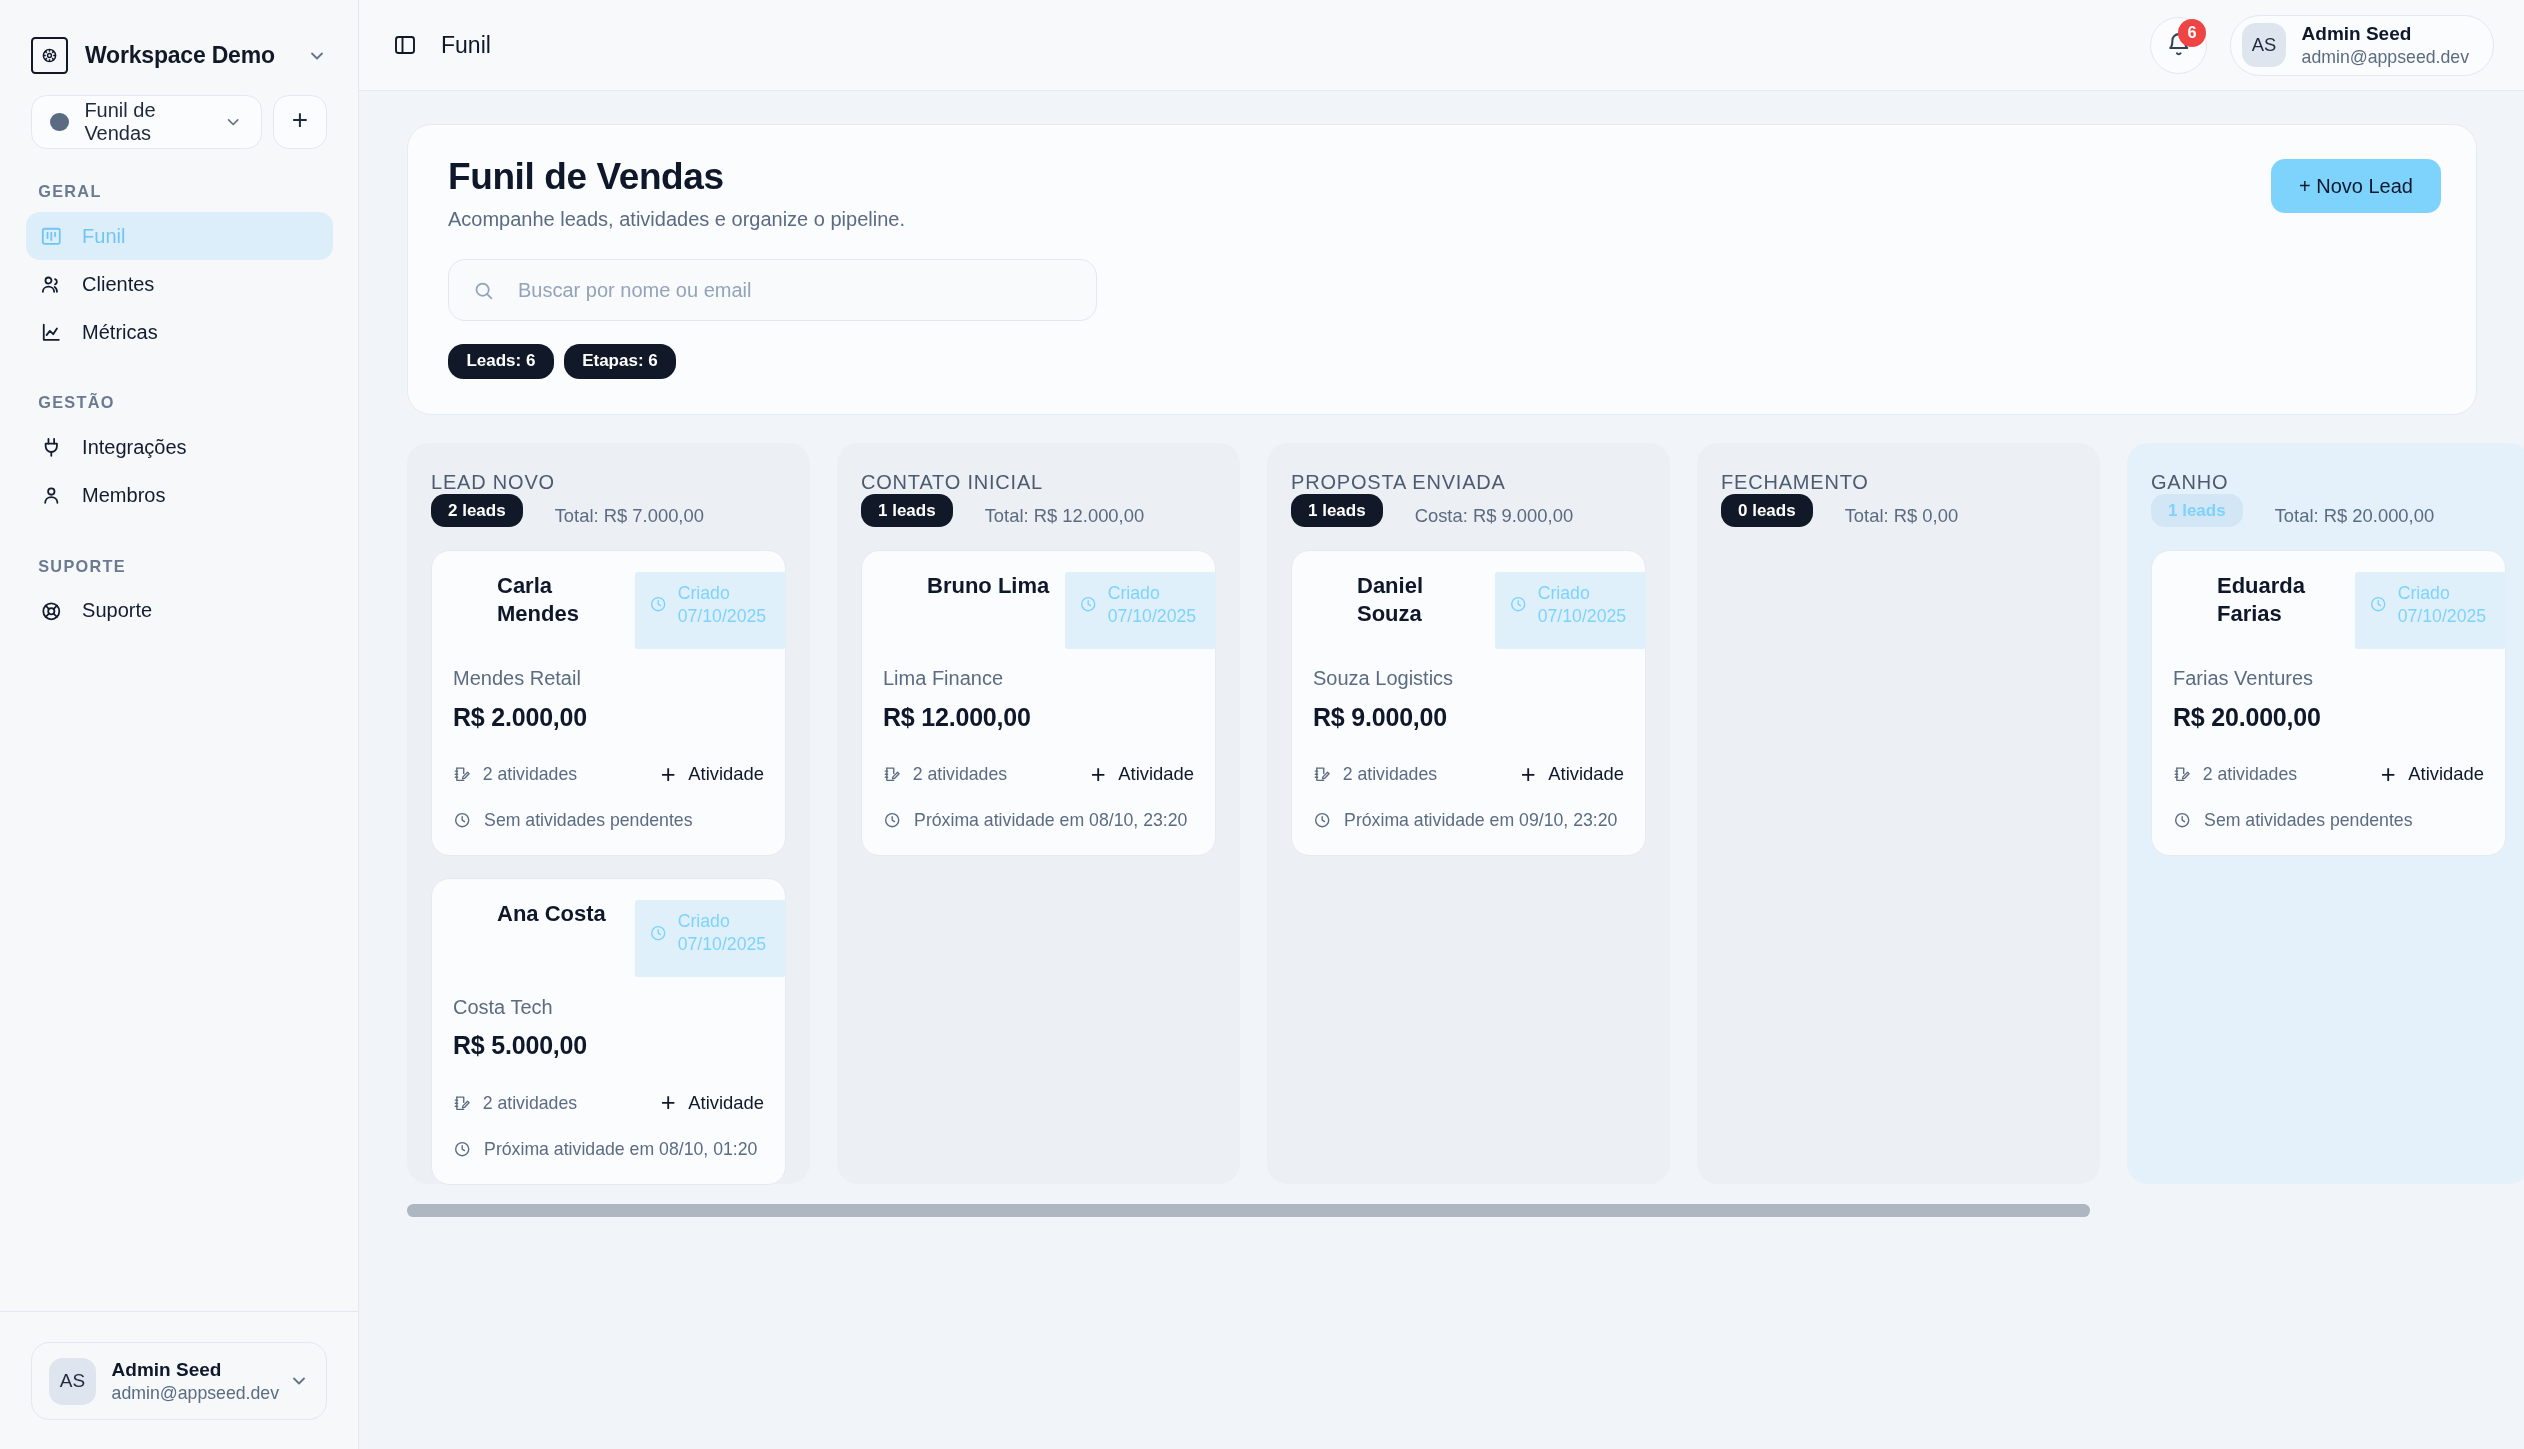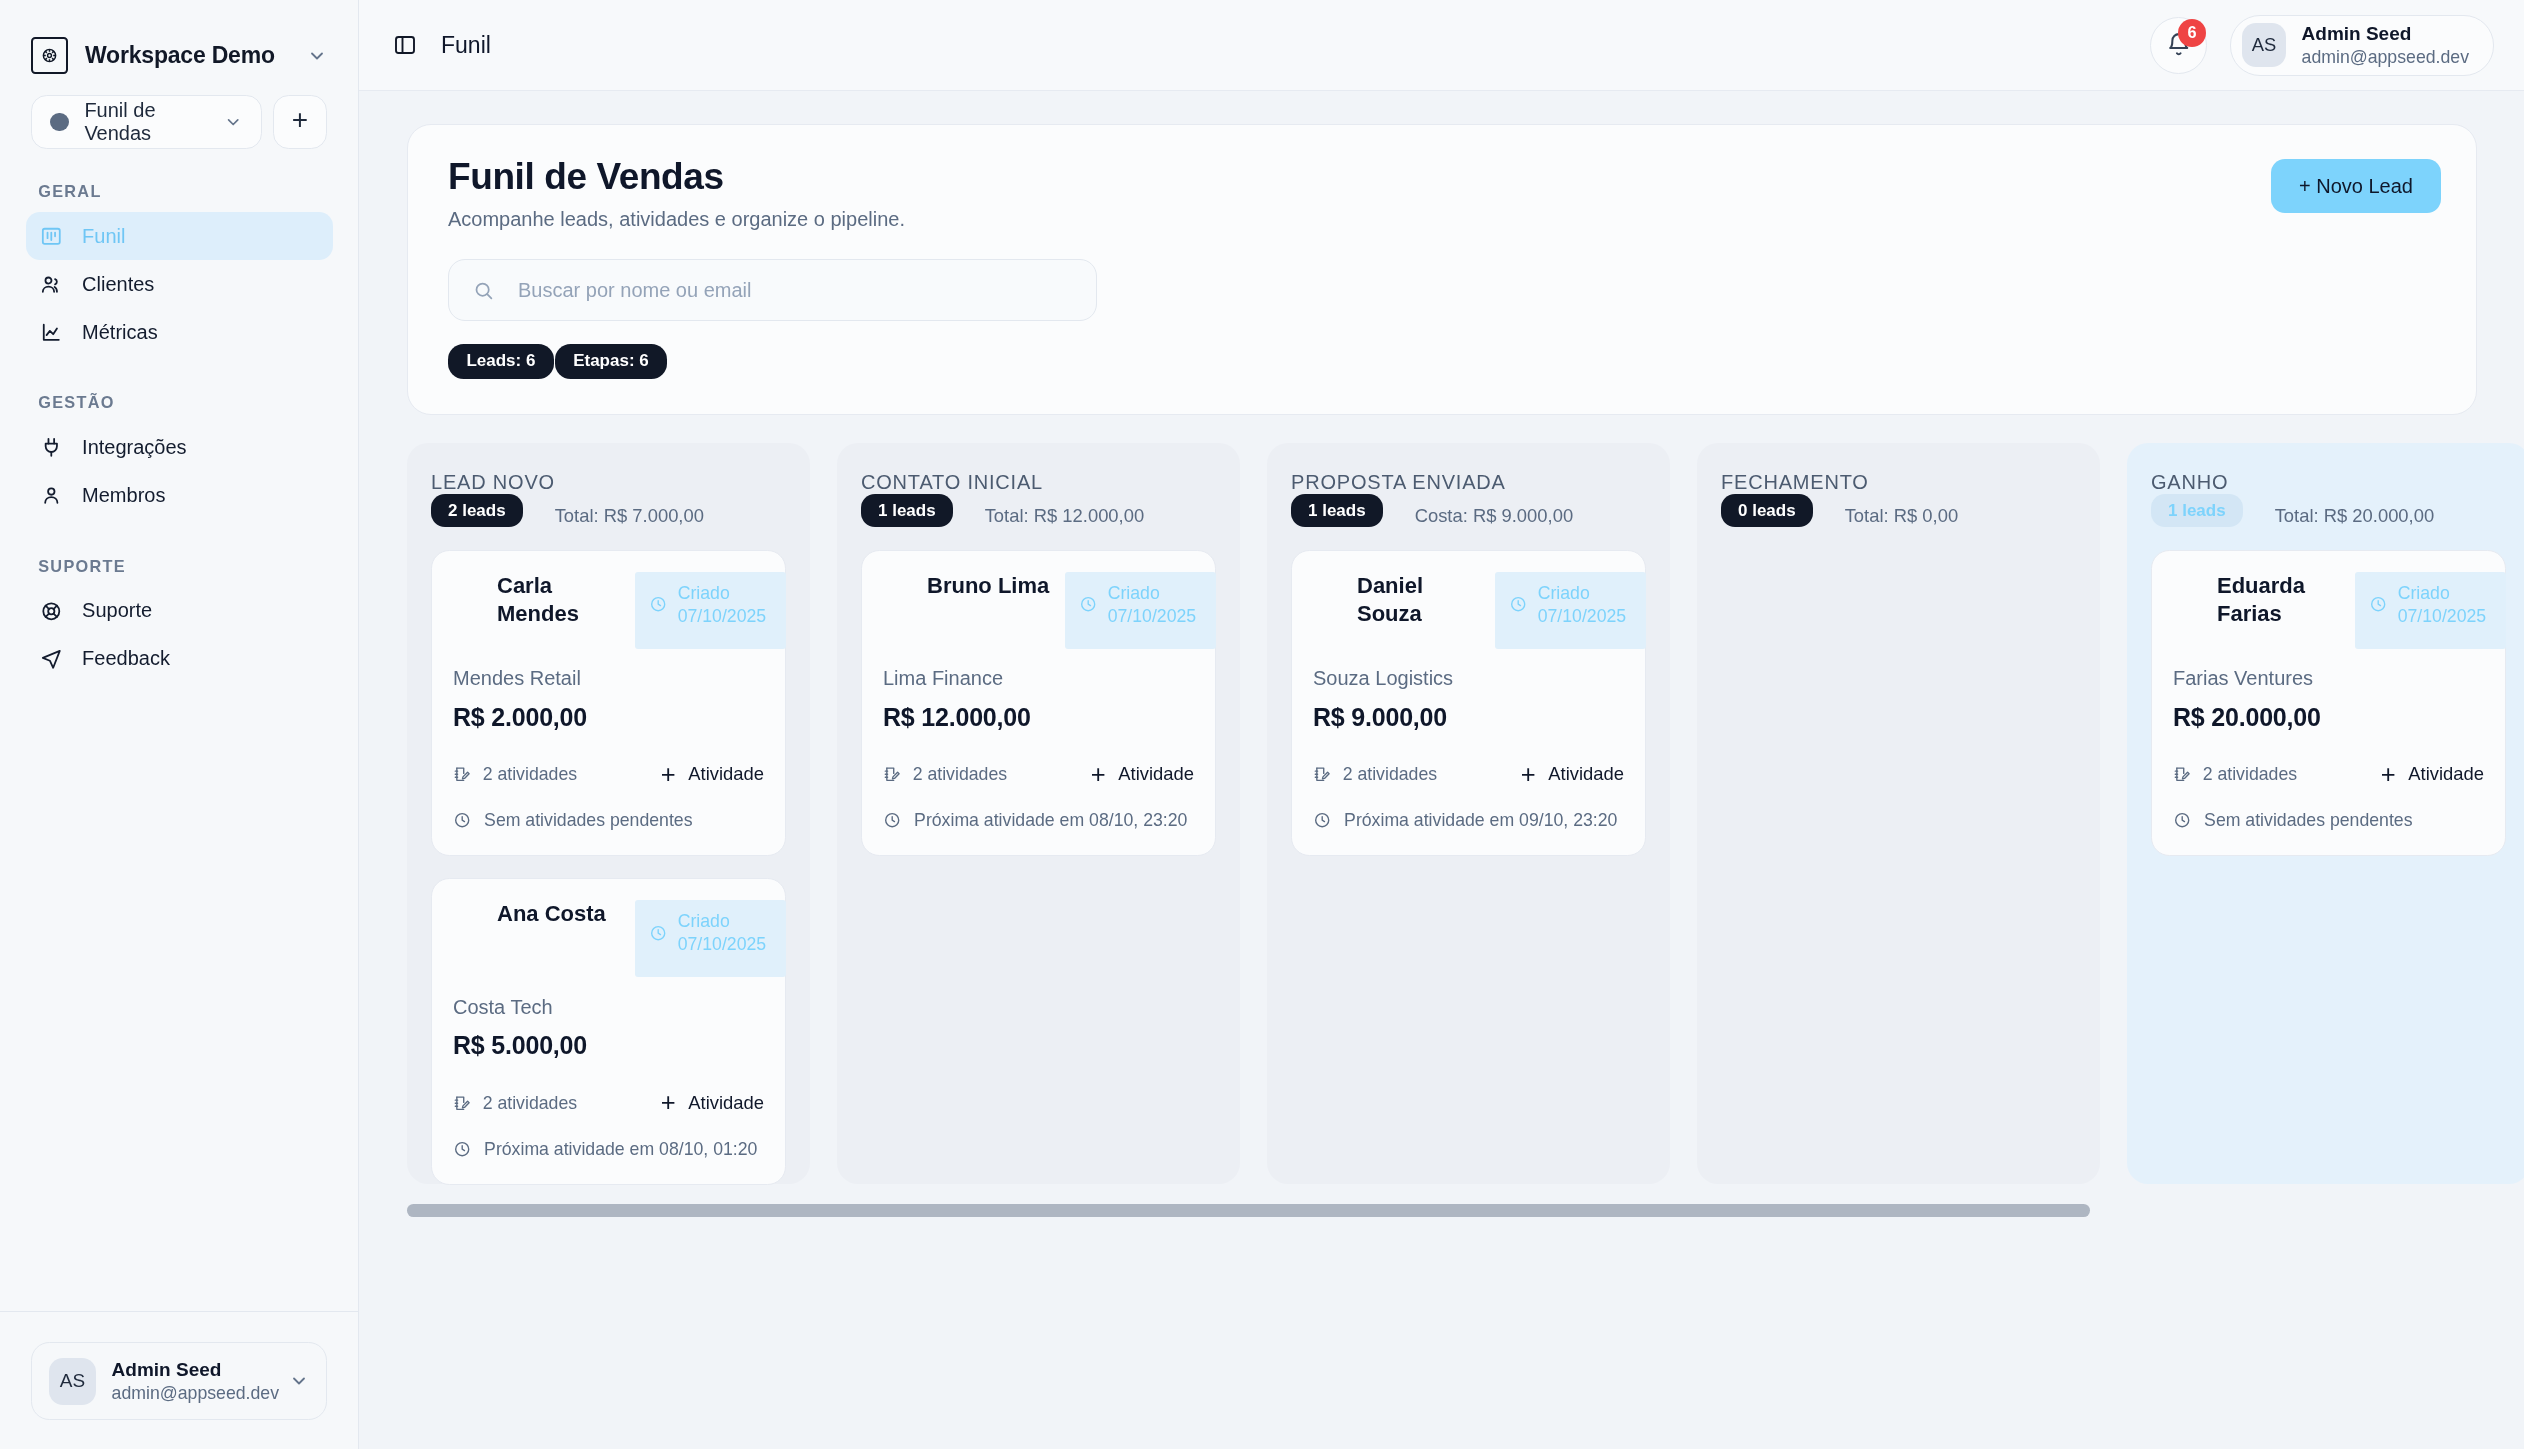--- a/index.html
+++ b/index.html
@@ -256,21 +256,21 @@
   .resp-select {
     flex: 1;
     height: 62px;
     border: 1.4px solid #e3e8ef;
     border-radius: 17px;
     background: #f8fafc;
     display: flex; align-items: center;
     padding: 0 24px;
   }
   .resp-val { font-size: 20px; color: #334155; flex: 1; }
-  .chips { display: flex; gap: 1px; margin-top: 22.6px; }
+  .chips { display: flex; gap: 10px; margin-top: 22.6px; }
   .chip {
     background: #111827;
     color: #fff;
     font-size: 17px;
     font-weight: bold;
     border-radius: 15.6px;
     padding: 7.8px 18.4px;
   }
 
   
@@ -465,28 +465,20 @@
           <span class="ico">
             <svg width="22.6" height="22.6" viewBox="0 0 24 24" fill="none" stroke="currentColor" stroke-width="1.9" stroke-linecap="round" stroke-linejoin="round">
                 <circle cx="12" cy="12" r="8.5"></circle>
                 <circle cx="12" cy="12" r="3.3"></circle>
                 <path d="M6 6l3.6 3.6M14.4 14.4L18 18M18 6l-3.6 3.6M9.6 14.4L6 18"></path>
               </svg>
           </span>
           <span>Suporte</span>
         </div>
 
-        <div class="nav-item">
-          <span class="ico">
-            <svg width="22.6" height="22.6" viewBox="0 0 24 24" fill="none" stroke="currentColor" stroke-width="1.9" stroke-linecap="round" stroke-linejoin="round">
-                <path d="M21 3L3 10.5l7.5 3L14 21z"></path>
-              </svg>
-          </span>
-          <span>Feedback</span>
-        </div>
       </div>
 
     </nav>
 
     <div class="side-footer">
       <div class="side-user">
         <span class="avatar-sq">AS</span>
         <span class="side-user-text">
           <span class="side-user-name" style="display:block">Admin Seed</span>
           <span class="side-user-mail" style="display:block">admin@appseed.dev</span>

